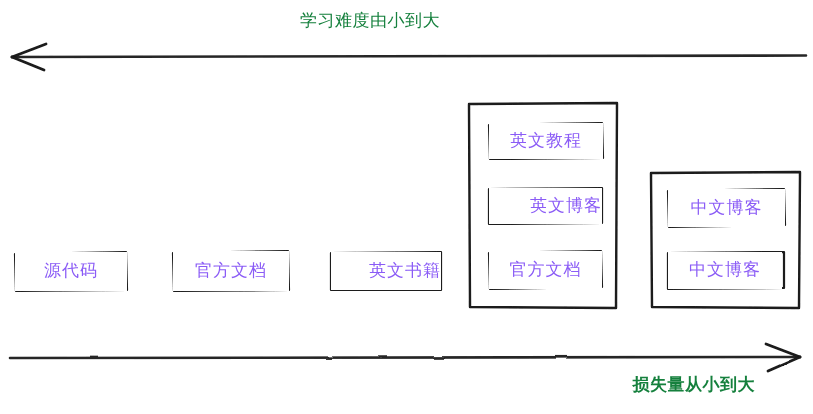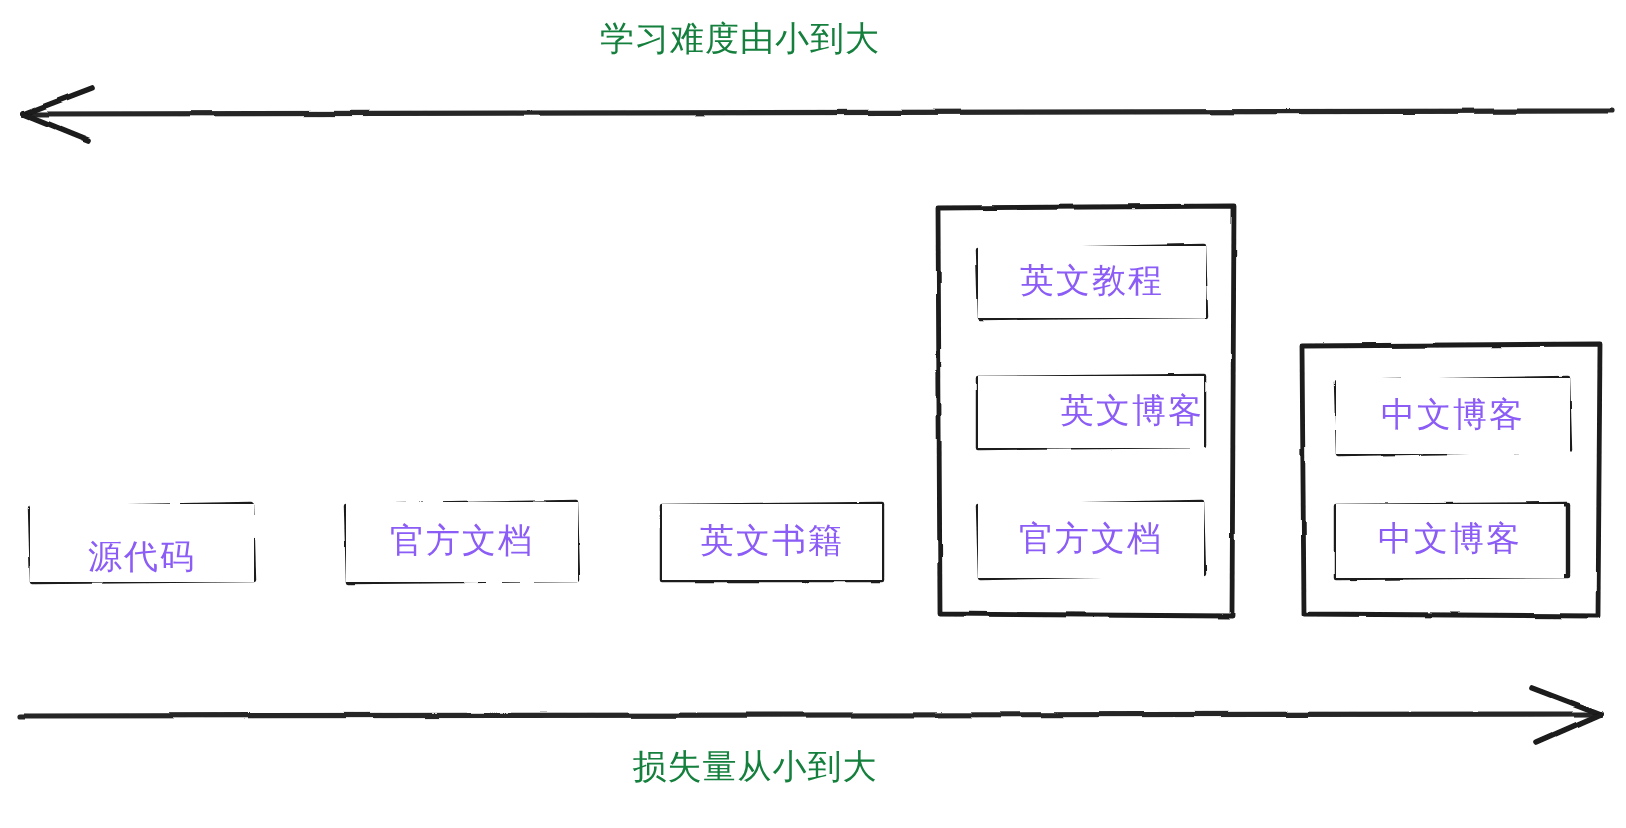--- a/index.html
+++ b/index.html
@@ -34,21 +34,22 @@
   #top-axis-label {
     left: 0;
     top: 10px;
     width: 740px;
     text-align: center;
   }
   #bottom-axis-label {
     left: 0;
     top: 374px;
     width: 755px;
-    text-align: center;
+    text-align: right;
+    font-weight: bold;
   }
   .node {
     position: absolute;
     box-sizing: border-box;
     background: #ffffff;
     display: flex;
     align-items: center;
     justify-content: center;
     font-size: 17px;
     letter-spacing: 1px;
@@ -124,29 +125,29 @@
 
   <g filter="url(#rough2)">
     <path d="M 668 253 L 784 252 L 784 288 L 668 289 Z" stroke="#1a1a1a" stroke-width="2.2" fill="#ffffff" stroke-linejoin="round"></path>
   </g>
 </svg>
 
 <div class="axis-label" id="top-axis-label">学习难度由小到大</div>
 
 <div class="axis-label" id="bottom-axis-label">损失量从小到大</div>
 
-<div class="node" style="left:15px; top:252px; width:112px; height:39px;align-items:flex-end;">
+<div class="node" style="left:15px; top:252px; width:112px; height:39px;">
   <span class="node-label">源代码</span>
 </div>
 
 <div class="node" style="left:173px; top:251px; width:116px; height:40px;">
   <span class="node-label">官方文档</span>
 </div>
 
-<div class="node" style="left:331px; top:252px; width:110px; height:38px;">
+<div class="node" style="left:331px; top:252px; width:110px; height:38px;justify-content:flex-end;">
   <span class="node-label">英文书籍</span>
 </div>
 
 <div class="node" style="left:489px; top:123px; width:114px; height:36px;">
   <span class="node-label">英文教程</span>
 </div>
 
 <div class="node" style="left:489px; top:188px; width:113px; height:36px;justify-content:flex-end;">
   <span class="node-label">英文博客</span>
 </div>

